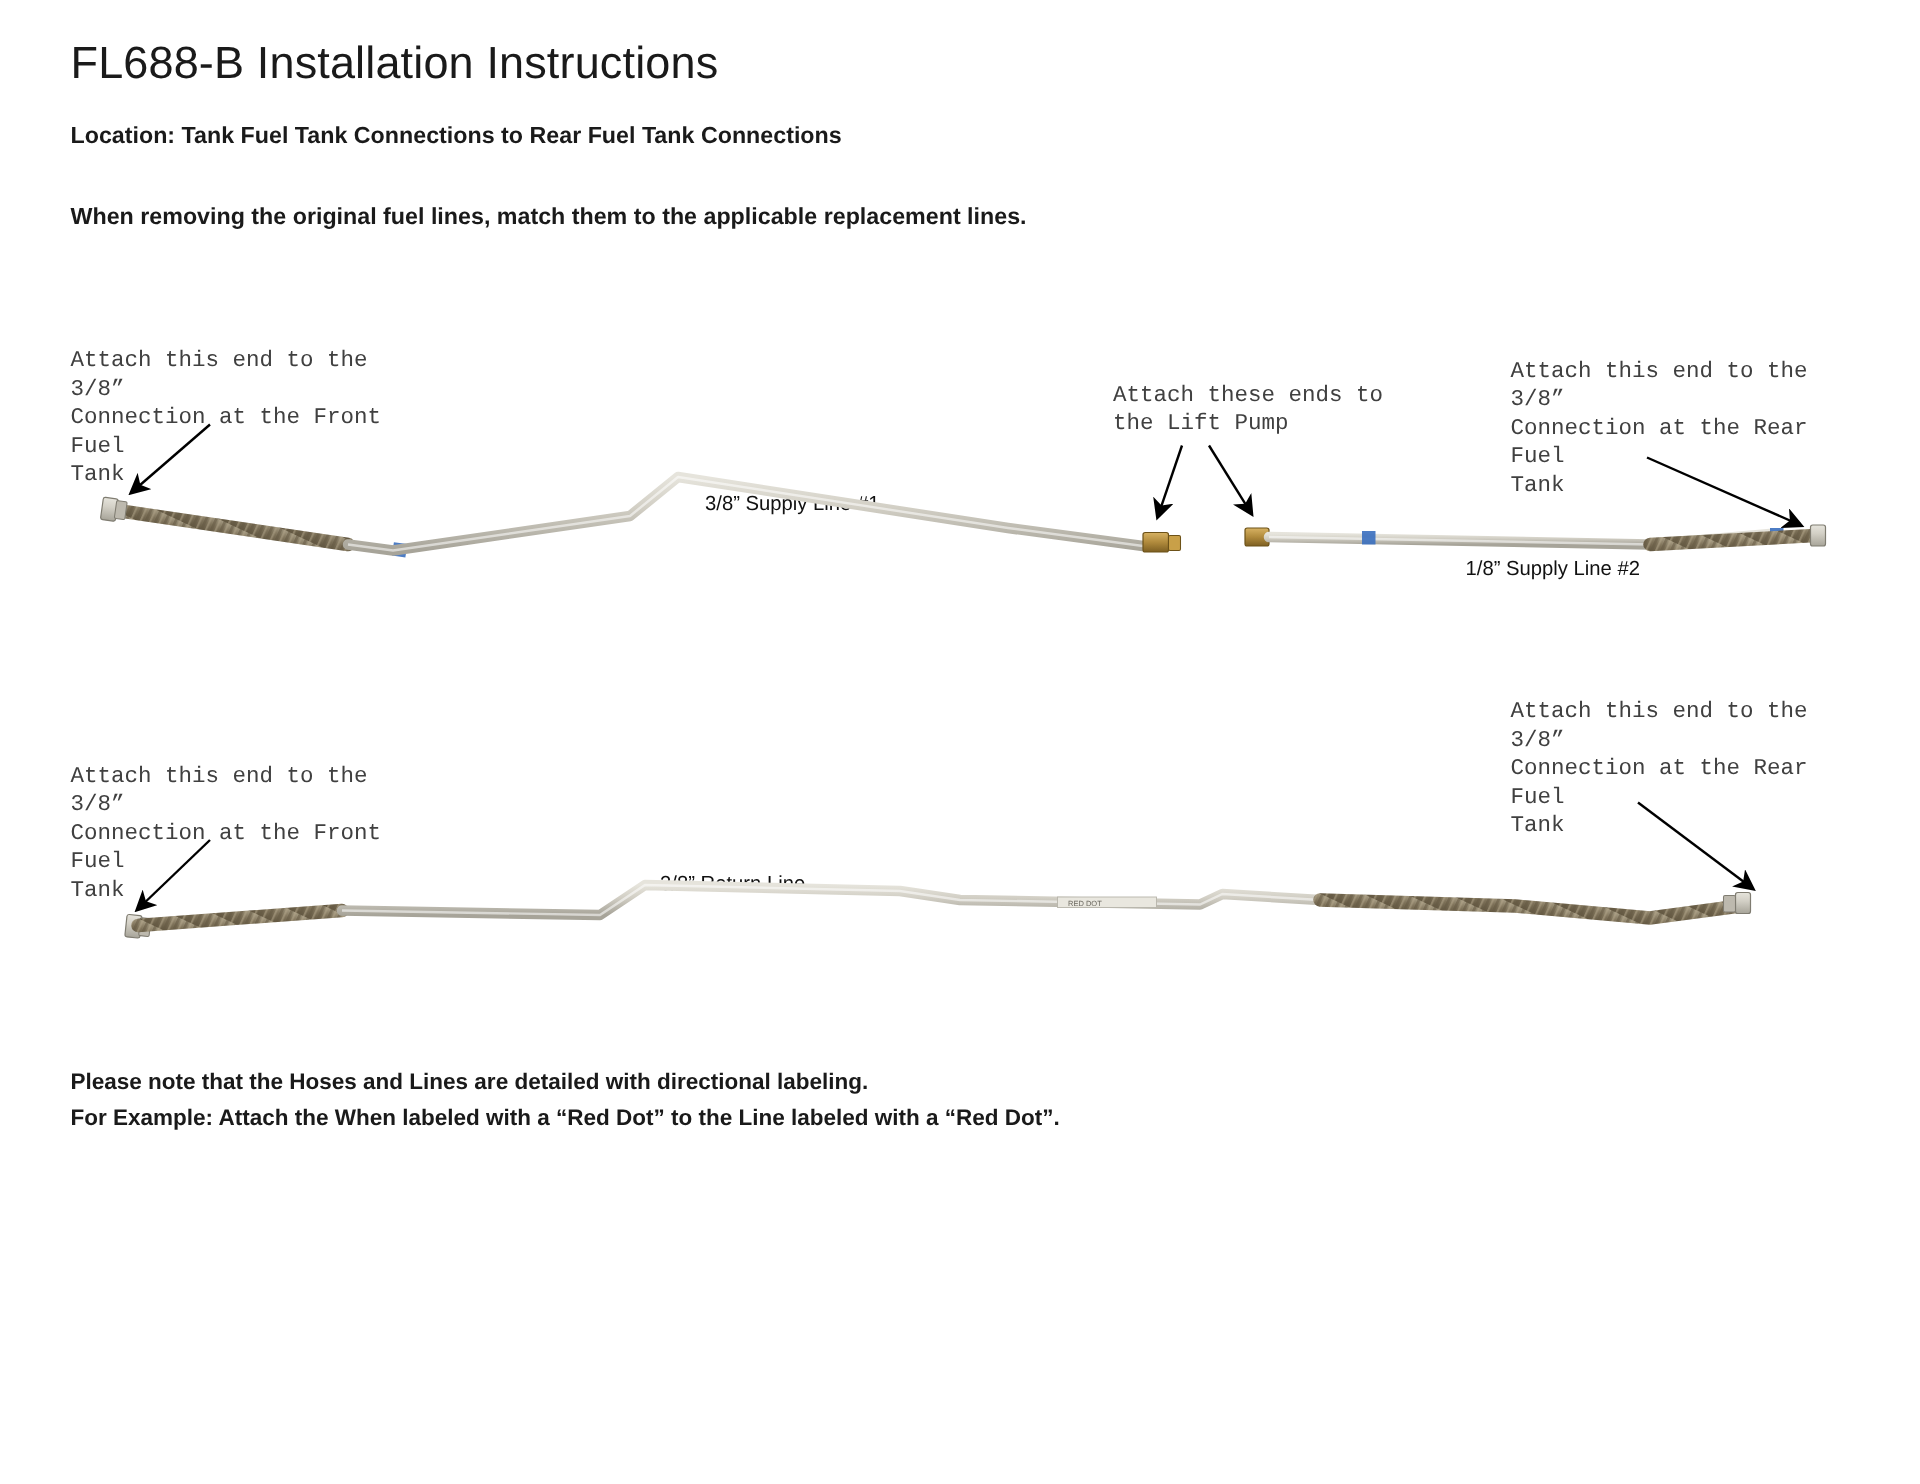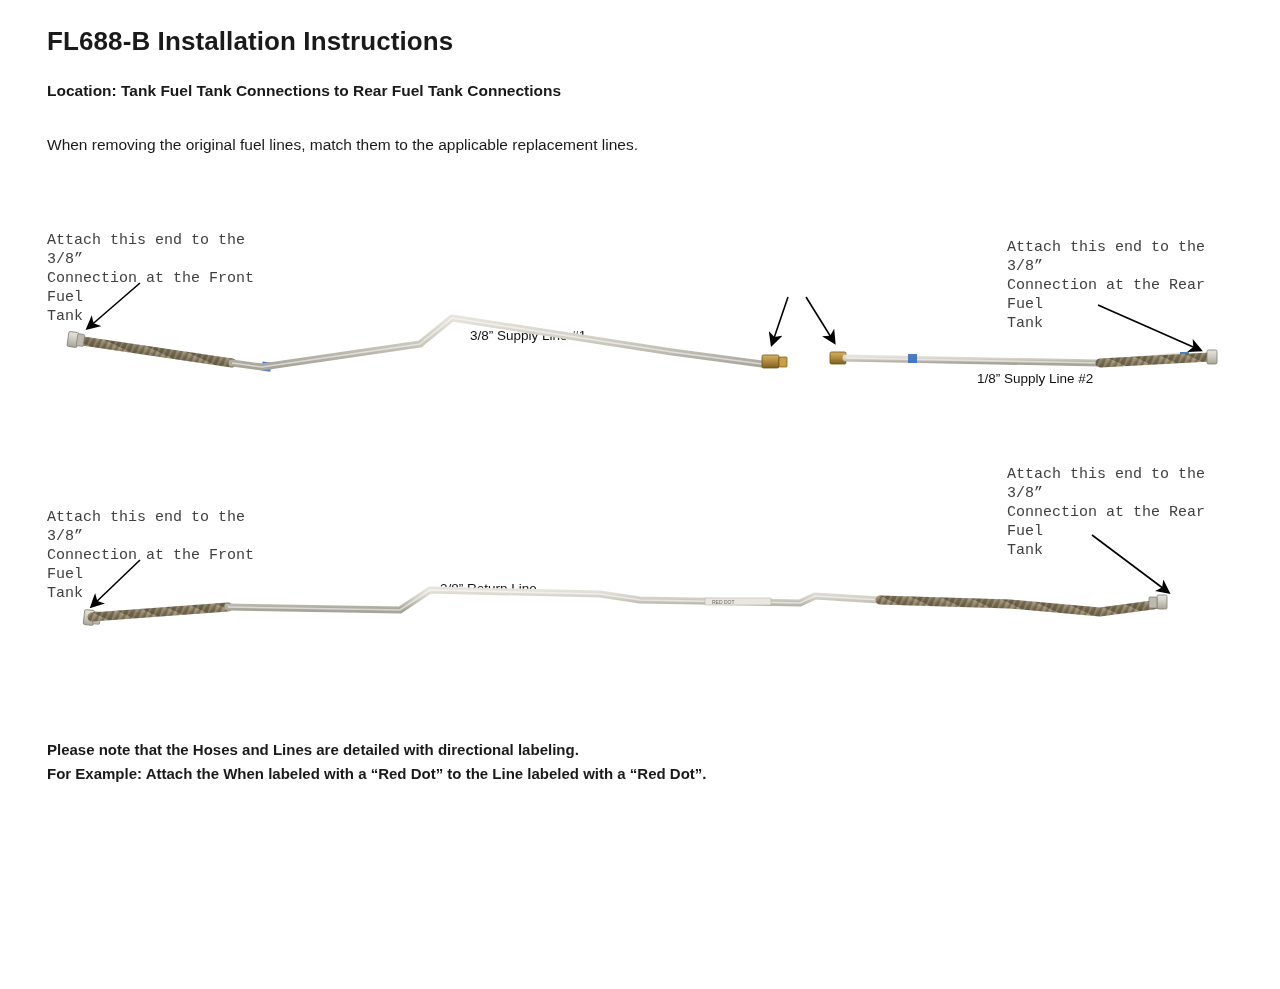--- a/index.html
+++ b/index.html
@@ -16,48 +16,47 @@
     overflow: hidden;
   }
   .page {
     position: absolute;
     inset: 0;
   }
   #doc-title {
     position: absolute;
     left: 47px;
     top: 26px;
-    font-size: 26px;
-    font-weight: bold;
+    font-size: 30px;
+    font-weight: normal;
     letter-spacing: 0.1px;
     color: #1a1a1a;
   }
   #doc-location {
     position: absolute;
     left: 47px;
     top: 82px;
     font-size: 15.5px;
     font-weight: bold;
     color: #1a1a1a;
   }
   #doc-instruction {
     position: absolute;
     left: 47px;
     top: 136px;
     font-size: 15.5px;
-    font-weight: normal;
+    font-weight: bold;
     color: #1a1a1a;
   }
   .note-line {
     position: absolute;
     left: 47px;
     font-size: 15px;
     font-weight: bold;
     color: #1a1a1a;
-    margin-top: 28px;
   }
   #note-1 { top: 713px; }
   #note-2 { top: 737px; }
 
   .callout {
     position: absolute;
     font-size: 15px;
     line-height: 19px;
     color: #404040;
     white-space: pre-line;
@@ -84,20 +83,22 @@
 <div class="page">
 
   <div id="doc-title">FL688-B Installation Instructions</div>
   <div id="doc-location">Location: Tank Fuel Tank Connections to Rear Fuel Tank Connections</div>
   <div id="doc-instruction">When removing the original fuel lines, match them to the applicable replacement lines.</div>
 
   <div class="callout" style="left:47px; top:231px; width:230px;">Attach this end to the 3/8”
 Connection at the Front Fuel
 Tank</div>
 
+  <div class="callout" style="left:742px; top:254px; width:200px;">Attach these ends to
+the Lift Pump</div>
 
   <div class="callout" style="left:1007px; top:238px; width:230px;">Attach this end to the 3/8”
 Connection at the Rear Fuel
 Tank</div>
 
   <div class="callout" style="left:47px; top:508px; width:230px;">Attach this end to the 3/8”
 Connection at the Front Fuel
 Tank</div>
 
   <div class="callout" style="left:1007px; top:465px; width:230px;">Attach this end to the 3/8”

